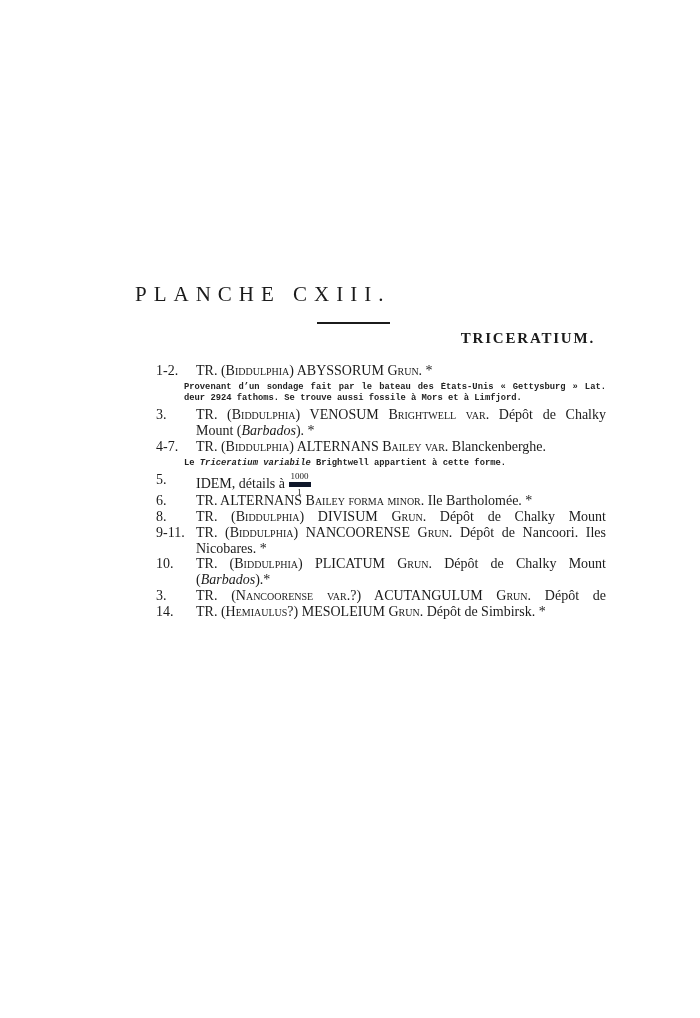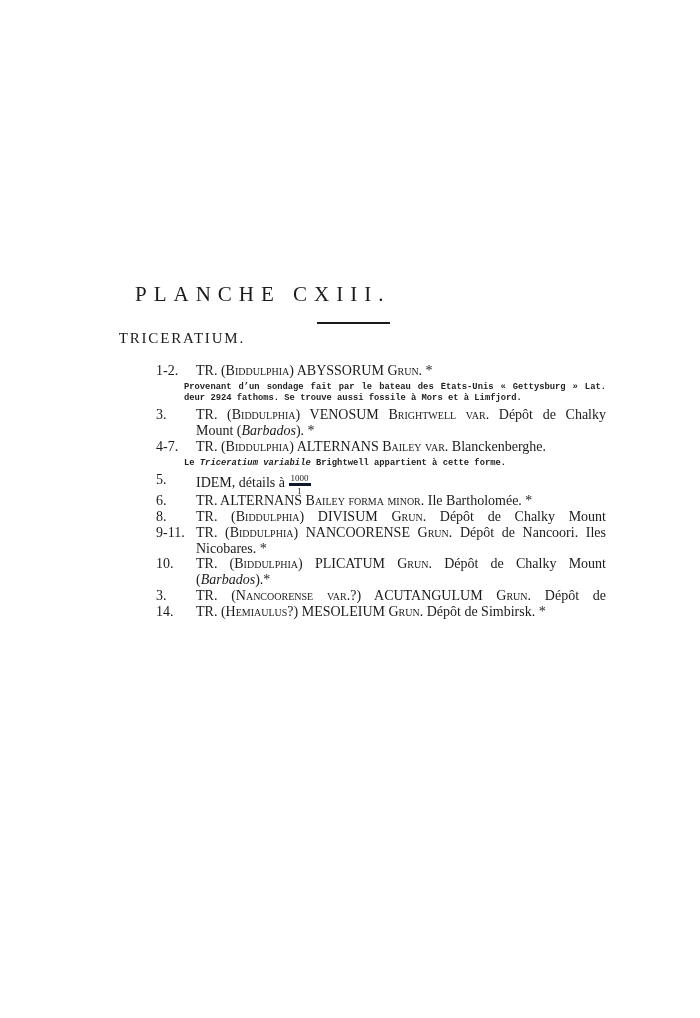--- a/index.html
+++ b/index.html
@@ -14,22 +14,22 @@
   .plate-title{
     position:absolute;top:284px;left:128px;width:458px;
     text-align:left;font-size:21px;line-height:21px;
     letter-spacing:7px;text-indent:7px;white-space:nowrap;
   }
   .divider{
     position:absolute;top:322px;left:317px;width:73px;height:2px;
     background:#1b1b1b;
   }
   .genus-heading{
-    position:absolute;top:331px;left:117px;width:458px;
-    text-align:left;font-weight:normal;font-size:15px;line-height:15px;
+    position:absolute;top:331px;left:137px;width:458px;
+    text-align:right;font-weight:bold;font-size:15px;line-height:15px;
     letter-spacing:1.8px;text-indent:1.8px;white-space:nowrap;
   }
 
   .list{position:absolute;top:363px;left:128px;width:450px;margin-left:28px;}
   .entry{display:flex;align-items:flex-start;}
   .num{flex:0 0 40px;width:40px;font-size:14px;line-height:15.8px;white-space:nowrap;}
   .body{flex:0 0 410px;width:410px;font-size:14px;}
 
   .eline{height:15.8px;line-height:15.8px;}
   .eline.nojust{white-space:nowrap;}
@@ -43,21 +43,21 @@
   .nline.just{text-align:justify;overflow:hidden;}
   .nline.just::after{content:"";display:inline-block;width:100%;}
 
   .seg-sc{font-variant:small-caps;}
   .seg-i{font-style:italic;}
 
   .frac{
     display:inline-block;vertical-align:-7px;text-align:center;
     font-size:9px;line-height:8.5px;letter-spacing:0;
   }
-  .frac .fn{display:block;border-bottom:3px solid #0f172a;padding:0 2px 1px;}
+  .frac .fn{display:block;border-bottom:5px solid #0f172a;padding:0 2px 1px;}
   .frac .fd{display:block;padding-top:1px;}
 </style>
 </head>
 <body>
 
 <div class="page">
   <div class="plate-title">PLANCHE CXIII.</div>
   <div class="divider"></div>
   <div class="genus-heading">TRICERATIUM.</div>
   <div class="list" id="entries">

